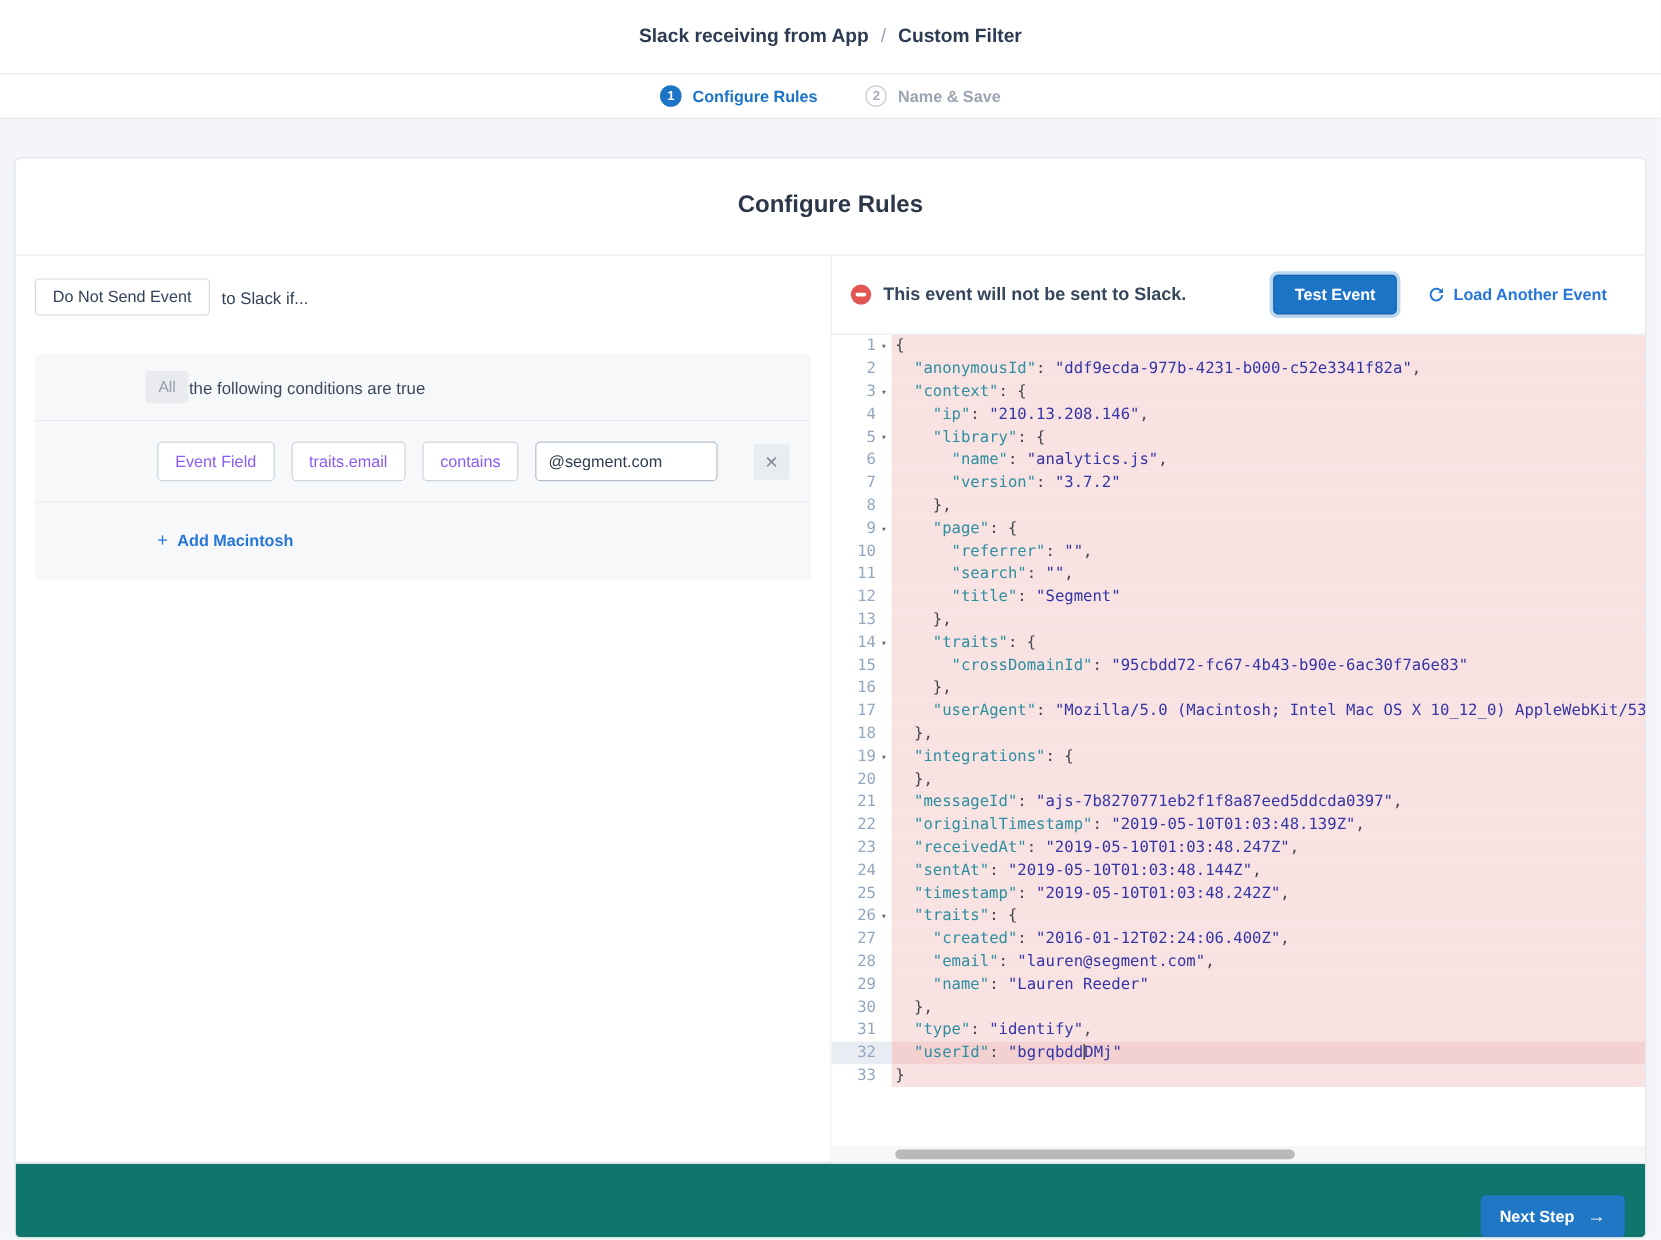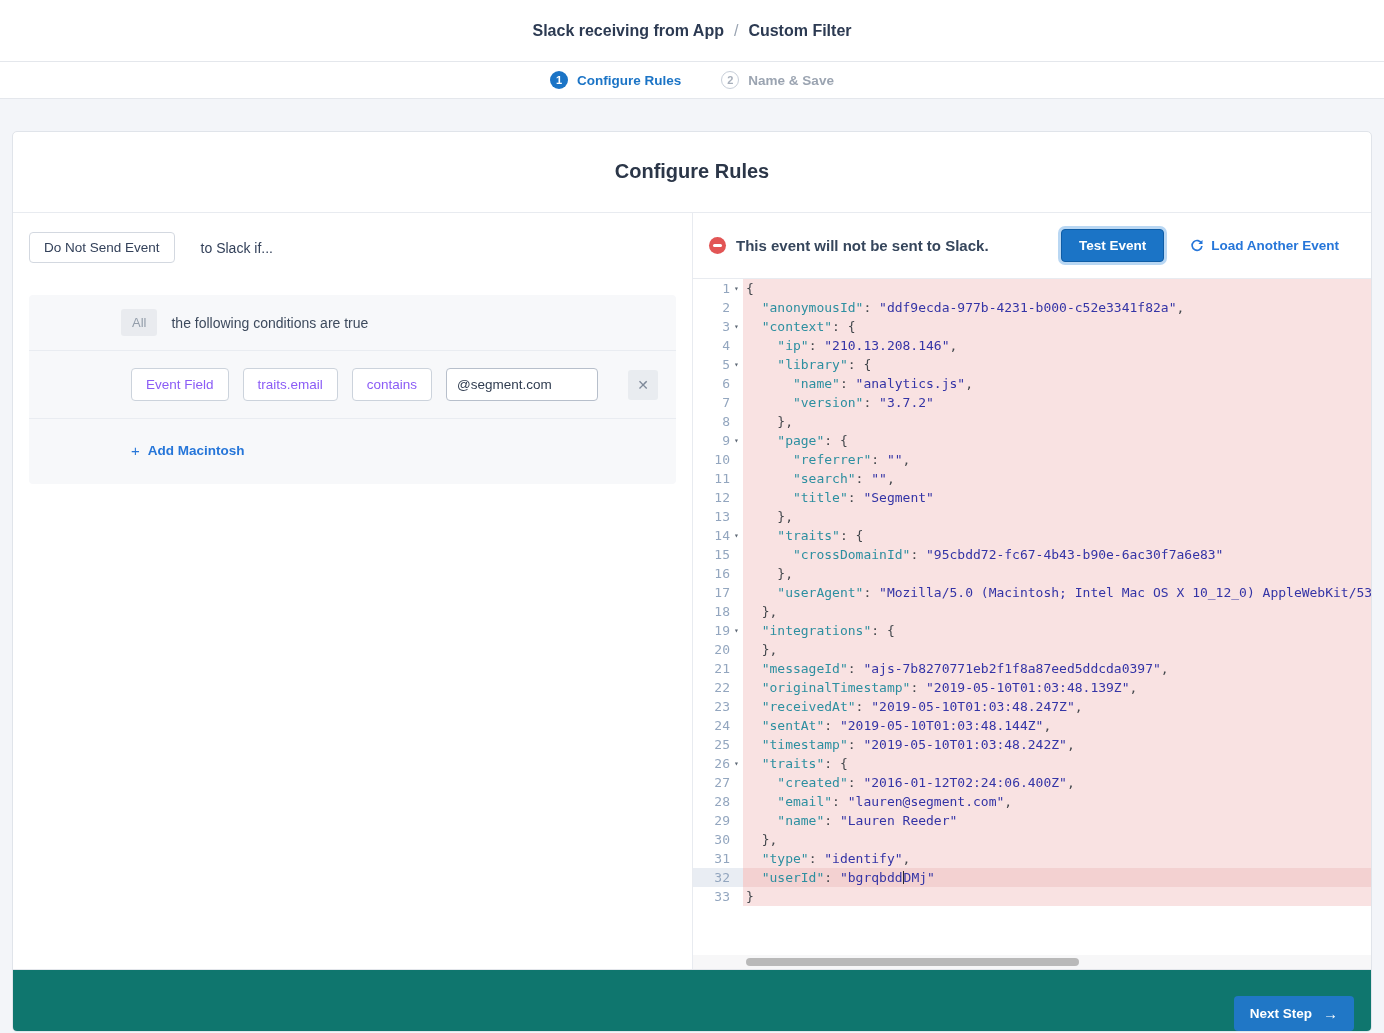--- a/index.html
+++ b/index.html
@@ -39,30 +39,30 @@
   }
   .card-title {
     flex:0 0 auto; padding:28px 0 29px; text-align:center;
     font-size:20px; font-weight:700; color:#2b3648;
     border-bottom:1px solid #e8ebf0;
   }
   .card-body { flex:1; display:flex; min-height:0; }
 
   
   .left-panel { width:680px; flex:0 0 680px; border-right:1px solid #e8ebf0; }
-  .action-row { display:flex; align-items:center; gap:26px; padding:19px 16px 0 16px; }
+  .action-row { display:flex; align-items:center; gap:10px; padding:19px 16px 0 16px; }
   .btn-outline {
     background:#fff; border:1px solid #d3d8e0; border-radius:4px;
     padding:7px 14px; font-size:13.5px; color:#33415a; cursor:pointer;
     font-family:inherit;
   }
   .action-suffix { font-size:14px; color:#33415a; }
   .conditions { margin:32px 16px 0 16px; background:#f7f8fa; border-radius:4px; }
   .cond-header {
-    display:flex; align-items:center; gap:14px;
+    display:flex; align-items:center; 
     padding:14px 16px 14px 92px; border-bottom:1px solid #e9ecf1;
   }
   .chip {
     background:#e9ebef; color:#939daa; font-size:13px;
     padding:6px 11px; border-radius:3px; cursor:pointer;
   }
   .cond-text { color:#3d4a5d; font-size:14px; }
   .cond-row {
     display:flex; align-items:center; gap:14px;
     padding:17px 18px 17px 102px; border-bottom:1px solid #e9ecf1;

